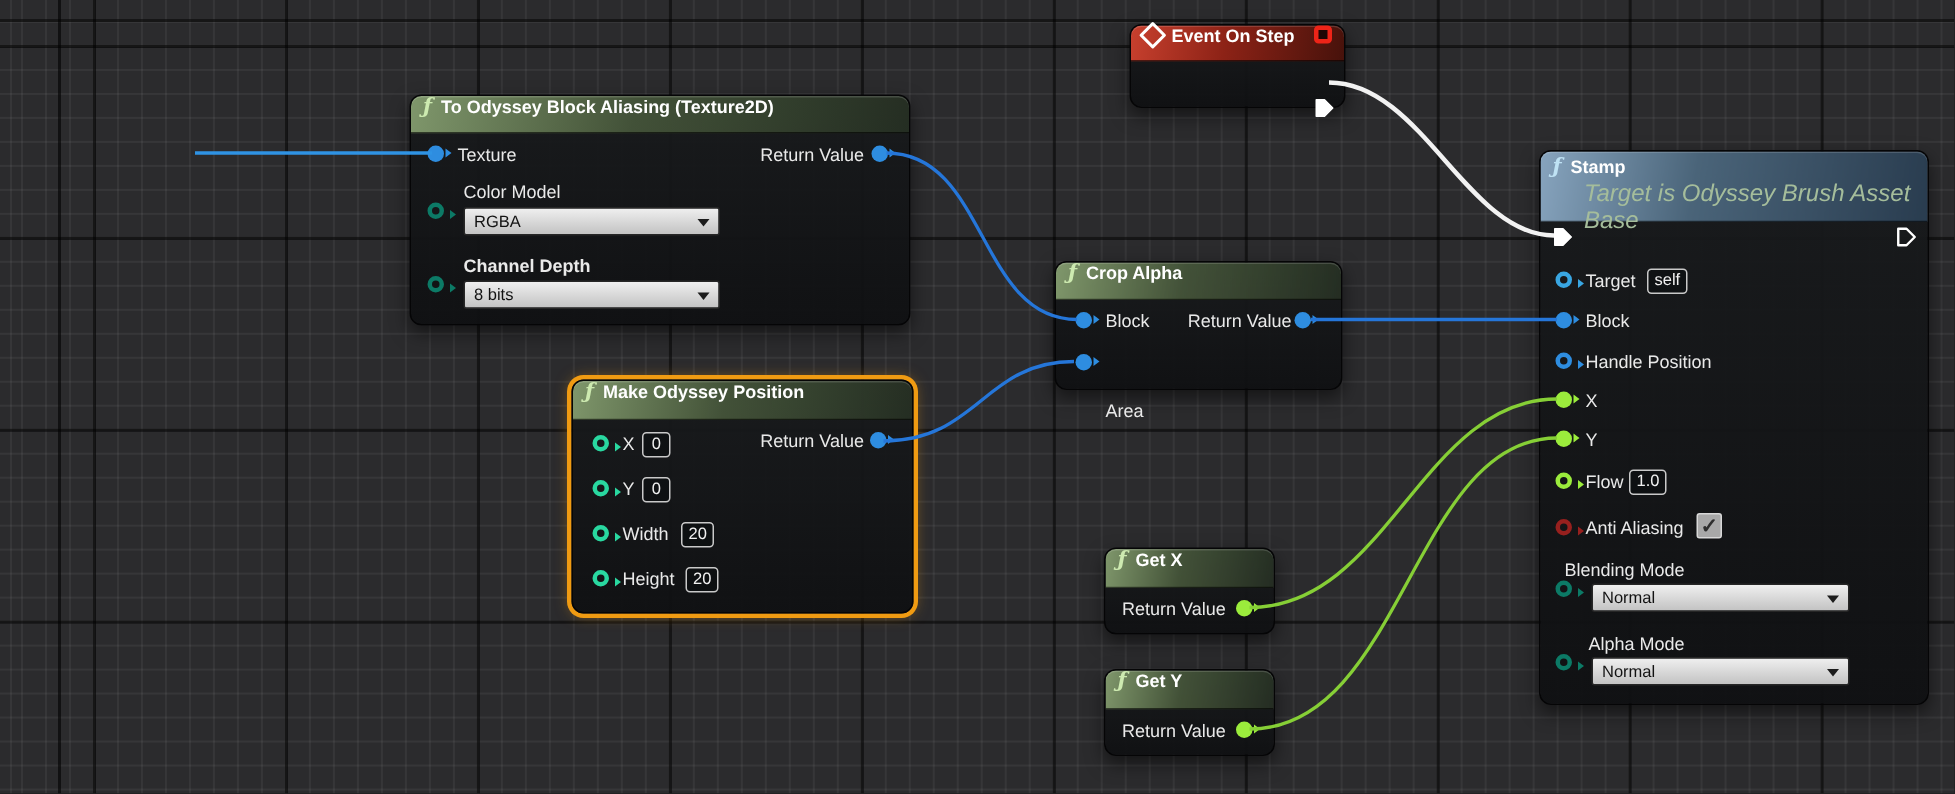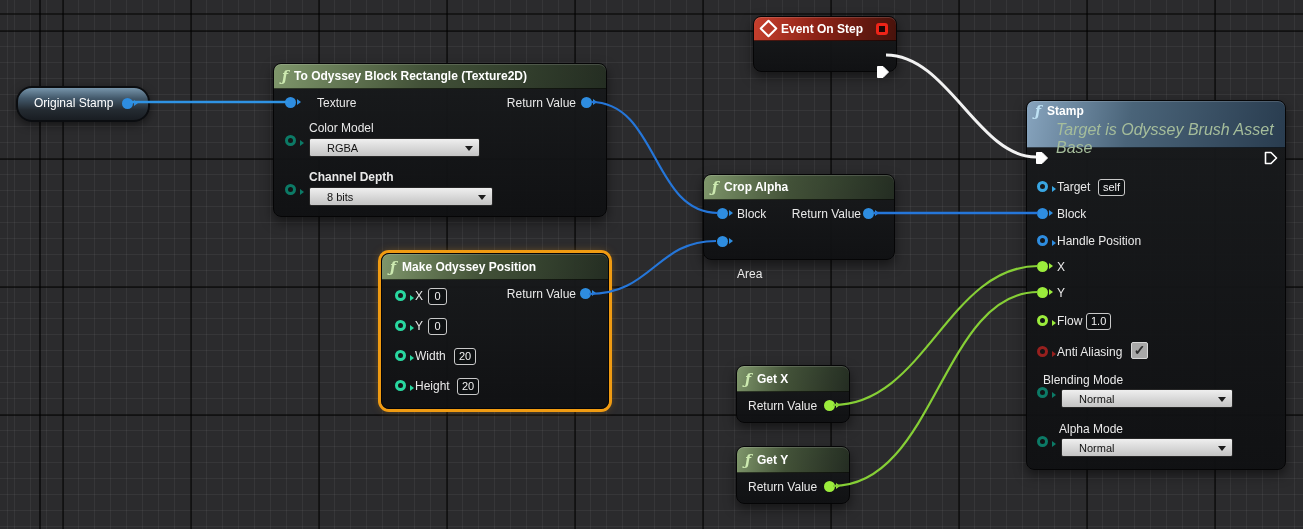--- a/index.html
+++ b/index.html
@@ -17,21 +17,21 @@
   .node{
     position:absolute;
     background:linear-gradient(rgba(24,26,28,.95), rgba(15,16,18,.95));
     border:1px solid #050506;border-radius:8px;
     box-shadow:0 5px 12px rgba(0,0,0,.5);
     color:#e8e8e8;font-size:12px;
   }
   .node.selected{box-shadow:0 0 0 3px #f09b12, 0 0 10px rgba(240,155,18,.55);}
   .hdr{
     position:absolute;left:0;right:0;top:0;height:24px;
-    border-radius:7px 7px 0 0;display:flex;align-items:center;gap:6px;
+    border-radius:7px 7px 0 0;display:flex;gap:6px;
     padding:0 8px;font-weight:bold;font-size:12px;color:#fff;
     border-bottom:1px solid rgba(0,0,0,.6);
     box-shadow:inset 0 1px 0 rgba(255,255,255,.15);
   }
   .hdr.green{background:linear-gradient(100deg, rgba(133,158,112,.95), rgba(70,86,58,.93) 45%, rgba(38,47,35,.92));}
   .hdr.red{background:linear-gradient(100deg, #c8402e 0%, #8c2216 45%, #47120b 100%);}
   .hdr.blue{background:linear-gradient(100deg, #87a4be 0%, #4a6479 40%, #293c4f 100%);height:43px;align-items:flex-start;flex-direction:column;gap:0;padding-top:3px;}
   .hdr.blue .titlerow{display:flex;align-items:center;gap:6px;}
   .fx{font-family:"DejaVu Serif", serif;font-style:italic;font-weight:bold;font-size:14px;line-height:14px;color:#cdeab0;}
   .fx.bluefx{color:#bfe2f4;}
@@ -40,21 +40,21 @@
   .pin{position:absolute;box-sizing:border-box;width:11px;height:11px;border-radius:50%;}
   .pin.f{background:currentColor;}
   .pin.h{border:3px solid currentColor;}
   .pin::after{content:"";position:absolute;left:12px;top:2px;width:0;height:0;
     border-top:3.5px solid transparent;border-bottom:3.5px solid transparent;border-left:4.5px solid currentColor;}
   .vbox{position:absolute;box-sizing:border-box;height:17px;min-width:19px;padding:1px 4px 0 4px;
     border:1px solid #c9c9c9;border-radius:3px;background:rgba(10,12,14,.55);
     color:#f0f0f0;font-size:11px;text-align:center;}
   .dd{position:absolute;box-sizing:border-box;height:19px;border:1px solid #262626;border-radius:2px;
     background:linear-gradient(#efefef,#c3c3c3);color:#121212;font-size:11px;
-    display:flex;align-items:center;padding:0 18px 0 17px;}
+    display:flex;align-items:center;padding:0 18px 0 6px;}
   .dd::after{content:"";position:absolute;right:6px;top:7px;width:0;height:0;
     border-left:4px solid transparent;border-right:4px solid transparent;border-top:5px solid #1c1c1c;}
   .cb{position:absolute;box-sizing:border-box;width:17px;height:17px;background:#a8a8a8;
     border:1px solid #d8d8d8;border-radius:2px;color:#2e2e2e;font-size:14px;line-height:15px;text-align:center;font-weight:bold;}
   .cb.checked::after{content:"\2713";}
   .execpin{position:absolute;}
   .varnode{
     position:absolute;border-radius:16px;
     background:linear-gradient(180deg,#7795ab 0%, #47urrentColor 0%, #43596b 32%, #242b32 68%, #191d22 100%);
     background:linear-gradient(180deg,#7795ab 0%, #43596b 32%, #242b32 68%, #191d22 100%);
@@ -74,42 +74,38 @@
   <svg class="wires" width="1303" height="529" viewBox="0 0 1303 529">
     <path d="M130,102 C185,102 235,102 288,102" stroke="#2f93e4" stroke-width="2.4" fill="none"></path>
     <path d="M591,102 C658,102 652,213 718,213" stroke="#2576d9" stroke-width="2.2" fill="none"></path>
     <path d="M589,294 C652,294 656,241 716,241" stroke="#2576d9" stroke-width="2.2" fill="none"></path>
     <path d="M874,213 C930,213 985,213 1038,213" stroke="#2576d9" stroke-width="2.4" fill="none"></path>
     <path d="M886,55 C948,55 978,157 1036,157" stroke="#f2f2f2" stroke-width="3" fill="none"></path>
     <path d="M833,405 C925,405 948,266 1038,266" stroke="#86cf36" stroke-width="2.2" fill="none"></path>
     <path d="M833,486 C935,486 942,292 1038,292" stroke="#86cf36" stroke-width="2.2" fill="none"></path>
   </svg>
 
-  <div class="varnode" style="left:16px;top:86px;width:130px;height:32px;">
-    <span class="lbl" style="left:16px;top:8px;color:#fff;">Original Stamp</span>
-    <span class="pin f" style="left:104px;top:10px;color:#2e8de0;"></span>
-  </div>
 
   <div class="node" style="left:273px;top:63px;width:332px;height:152px;">
     <div class="hdr green">
       <span class="fx">ƒ</span>
-      <span>To Odyssey Block Rectangle (Texture2D)</span>
+      <span>To Odyssey Block Aliasing (Texture2D)</span>
     </div>
     <span class="pin f" style="left:11px;top:33px;color:#2e8de0;"></span>
-    <span class="lbl" style="left:31px;top:32px;margin-left:12px;">Texture</span>
+    <span class="lbl" style="left:31px;top:32px;">Texture</span>
     <span class="lbl" style="right:30px;top:32px;">Return Value</span>
     <span class="pin f" style="left:307px;top:33px;color:#2e8de0;"></span>
     <span class="lbl" style="left:35px;top:57px;">Color Model</span>
     <span class="pin h" style="left:11px;top:71px;color:#0c7a66;"></span>
     <div class="dd" style="left:35px;top:74px;width:171px;">
       <span>RGBA</span>
     </div>
     <span class="lbl" style="left:35px;top:106px;font-weight:bold;">Channel Depth</span>
     <span class="pin h" style="left:11px;top:120px;color:#0c7a66;"></span>
-    <div class="dd" style="left:35px;top:123px;width:184px;">
+    <div class="dd" style="left:35px;top:123px;width:171px;">
       <span>8 bits</span>
     </div>
   </div>
 
   <div class="node" style="left:753px;top:16px;width:142px;height:54px;">
     <div class="hdr red" style="height:23px;">
       <span class="diamond"></span>
       <span>Event On Step</span>
       <span class="stopbox"></span>
     </div>

